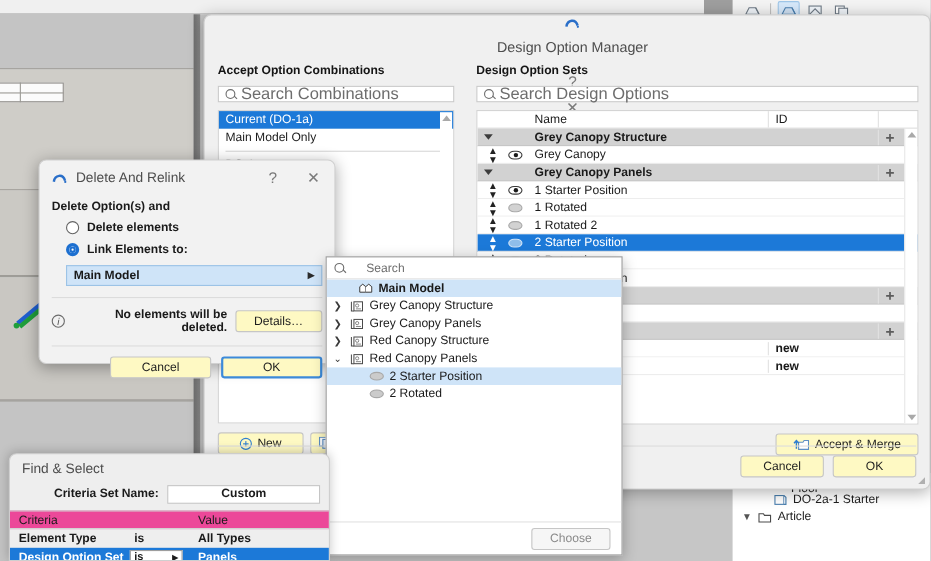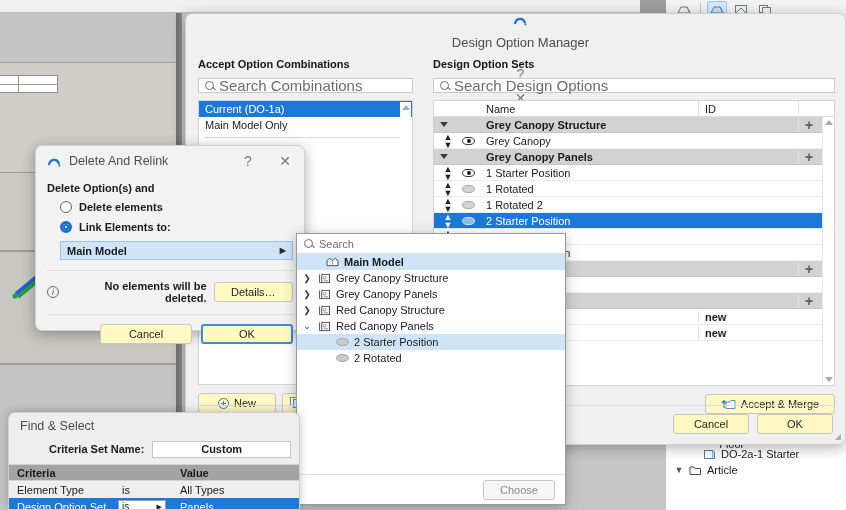--- a/index.html
+++ b/index.html
@@ -167,21 +167,21 @@
   .info-row .btn { margin-left:auto; width:82px; }
   .dar-btns { display:flex; justify-content:flex-end; gap:9px; margin-top:9px; }
   .btn.prim { border:2px solid #3c8ada; }
 
   
   .pop {
     position:absolute; left:296px; top:233px; width:270px; height:272px;
     background:#fff; border:1px solid #9a9a9a; box-shadow:0 3px 12px rgba(0,0,0,.28);
     display:flex; flex-direction:column;
   }
-  .pop-search { height:20px; border-bottom:1px solid #e2e2e2; display:flex; align-items:center; gap:6px; padding:0 7px; color:#6d6d6d; }
+  .pop-search { height:20px; border-bottom:1px solid #e2e2e2; display:flex; align-items:center; gap:20px; padding:0 7px; color:#6d6d6d; }
   .pop-list { flex:1; overflow:hidden; }
   .pop-row { height:16px; display:flex; align-items:center; gap:5px; font-size:11px; padding-right:6px; }
   .pop-row.hl { background:#cfe4f8; }
   .pop-row.bold { font-weight:bold; }
   .chev { width:12px; text-align:center; font-size:9px; color:#3a3a3a; }
   .ic-house { width:13px;height:10px; position:relative; flex:none; }
   .ic-opt { width:13px;height:11px; position:relative; flex:none; }
   .ell { width:13px;height:8px;border-radius:50%; background:#cbcbcb; border:1px solid #a8a8a8; flex:none; }
   .pop-foot { height:30px; border-top:1px solid #e2e2e2; display:flex; align-items:center; justify-content:flex-end; padding-right:10px; }
   .btn.ghost { color:#8a8a8a; background:#f6f6f6; }
@@ -189,22 +189,22 @@
   
   .fns {
     position:absolute; left:8px; top:412px; width:292px; height:98px;
     background:#eeeeee; border:1px solid #cfcfcf; border-top-left-radius:7px; border-top-right-radius:7px;
     box-shadow:0 -1px 10px rgba(0,0,0,.22); overflow:hidden;
   }
   .fns-t { height:26px; display:flex; align-items:center; padding-left:11px; color:#4d4d4d; font-size:12.5px; }
   .fns-crit { display:flex; align-items:center; gap:8px; padding:0 8px; height:20px; }
   .fns-crit .lb { font-weight:bold; font-size:11px;margin-left:32px; }
   .fns-input { flex:1; height:17px; background:#fff; border:1px solid #c5c5c5; display:flex; align-items:center; justify-content:center; font-weight:bold; font-size:11px; }
-  .fns-head { display:flex; height:17px; align-items:center; font-weight:bold; font-size:11px; background:#a3a3a3; border-top:1px solid #d2d2d2; border-bottom:1px solid #d2d2d2; margin-top:5px; }
-  .fns-row { display:flex; height:17px; align-items:center; font-weight:normal; font-size:11px; }
+  .fns-head { display:flex; height:17px; align-items:center; font-weight:normal; font-size:11px; background:#ec4899; border-top:1px solid #d2d2d2; border-bottom:1px solid #d2d2d2; margin-top:5px; }
+  .fns-row { display:flex; height:17px; align-items:center; font-weight:bold; font-size:11px; }
   .fns-row.sel { background:#1c79d8; color:#fff; }
   .f1{width:105px;padding-left:8px;} .f2{width:58px;padding-left:8px;} .f3{flex:1;padding-left:8px;}
   .opbox { width:48px; height:13px; background:#fff; border:1px solid #9e9e9e; display:flex; align-items:center; padding:0 3px; color:#1a1a1a; font-size:10px; }
   .opbox .ar { margin-left:auto; font-size:7px; }
 
   .logo { width:15px; height:13px; flex:none; }
 </style>
 </head>
 <body>
 

